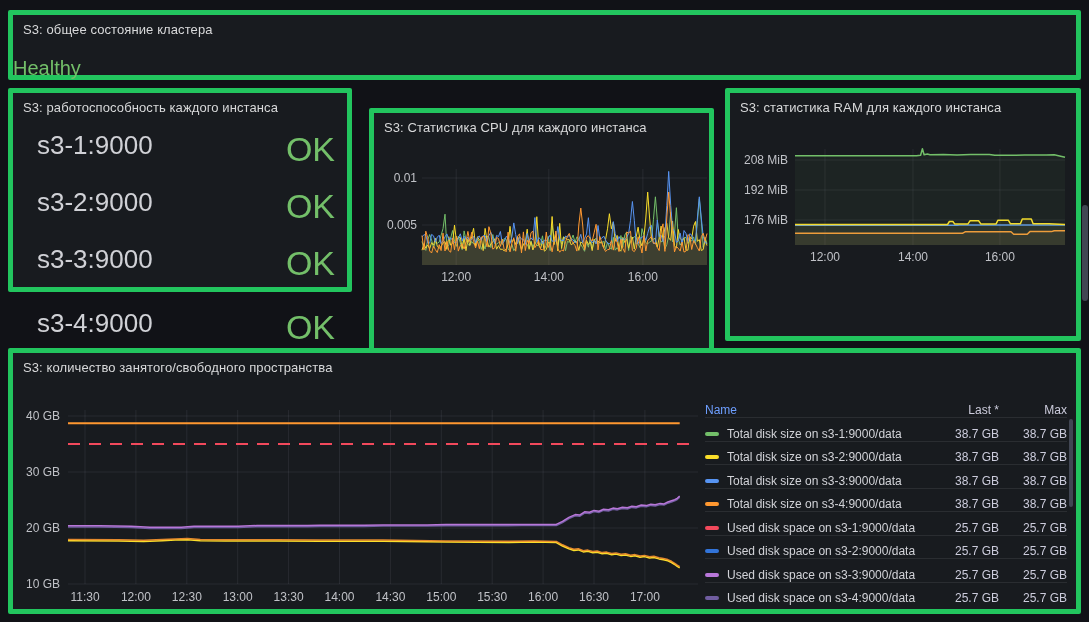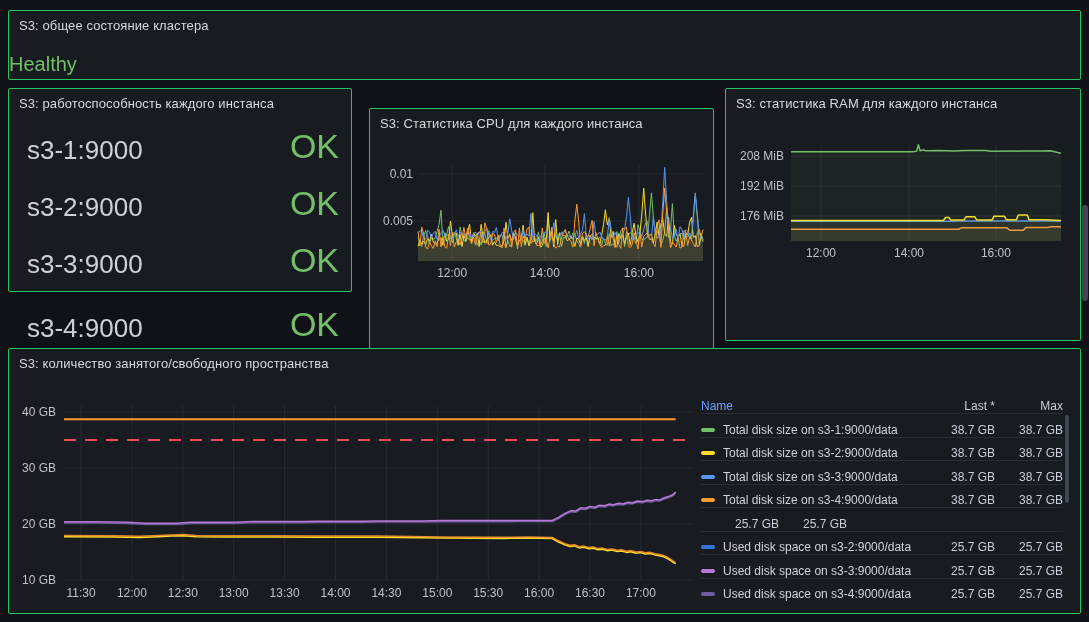--- a/index.html
+++ b/index.html
@@ -1,26 +1,26 @@
 <!DOCTYPE html>
 <html><head>
 <meta charset="utf-8">
 <style>
   * { margin:0; padding:0; box-sizing:border-box; }
   html,body { background:#111217; width:1089px; height:622px; overflow:hidden; }
   body { font-family:"Liberation Sans", sans-serif; color:#ccccdc; }
   #app { position:relative; width:1089px; height:622px; background:#111217; }
-  .panel { position:absolute; background:#181b1f; border:1px solid #22c55e; border-radius:2px; }
+  .panel { position:absolute; background:#181b1f; border:5px solid #22c55e; border-radius:2px; }
   .panel-title { position:absolute; left:10px; top:7px; font-size:13px; font-weight:500;
                  color:#d8d9da; letter-spacing:.1px; white-space:nowrap; cursor:pointer; }
   .big-status { position:absolute; left:0; right:0; top:42px; text-align:left;
                 font-size:20px; font-weight:500; color:#73bf69; }
   
-  .health-row { position:absolute; left:18px; right:12px; height:40px;
-                display:flex; align-items:flex-end; justify-content:space-between; }
+  .health-row { position:absolute; left:24px; right:12px; height:40px;
+                display:flex; align-items:flex-start; justify-content:space-between; }
   .health-instance { font-size:26px; color:#d0d1d6; }
   .health-ok { font-size:34px; color:#73bf69; }
   
   .legend { position:absolute; font-size:12px; }
   .legend .hdr, .legend .row { display:flex; align-items:flex-end; }
   .legend .hdr { color:#6e9fff; font-weight:500; height:20px; cursor:pointer; }
   .legend .row { border-top:1px solid rgba(204,204,220,.10); cursor:pointer; }
   .legend .c-name { flex:1; display:flex; align-items:center; gap:8px; overflow:hidden; white-space:nowrap; }
   .legend .chip { width:14px; height:4px; border-radius:2px; flex:none; }
   .legend .c-val { text-align:right; white-space:nowrap; color:#ccccdc; }
@@ -233,20 +233,24 @@
         </div>
         <div class="row" style="height: 23.5px;">
           <div class="c-name">
             <span class="chip" style="background: rgb(255, 152, 48);"></span>
             <span class="nm">Total disk size on s3-4:9000/data</span>
           </div>
           <div class="c-val" style="width: 78px;">38.7 GB</div>
           <div class="c-val" style="width: 68px;">38.7 GB</div>
         </div>
         <div class="row" style="height: 23.5px;">
+          <div class="c-name">
+            <span class="chip" style="background: rgb(242, 73, 92);"></span>
+            <span class="nm">Used disk space on s3-1:9000/data</span>
+          </div>
           <div class="c-val" style="width: 78px;">25.7 GB</div>
           <div class="c-val" style="width: 68px;">25.7 GB</div>
         </div>
         <div class="row" style="height: 23.5px;">
           <div class="c-name">
             <span class="chip" style="background: rgb(50, 116, 217);"></span>
             <span class="nm">Used disk space on s3-2:9000/data</span>
           </div>
           <div class="c-val" style="width: 78px;">25.7 GB</div>
           <div class="c-val" style="width: 68px;">25.7 GB</div>

